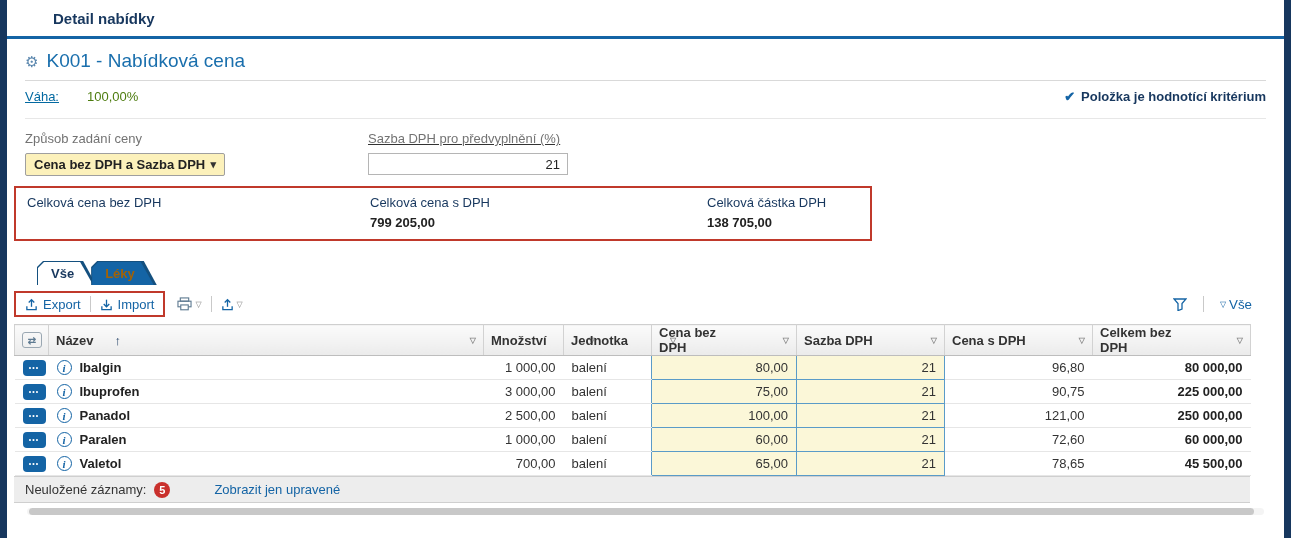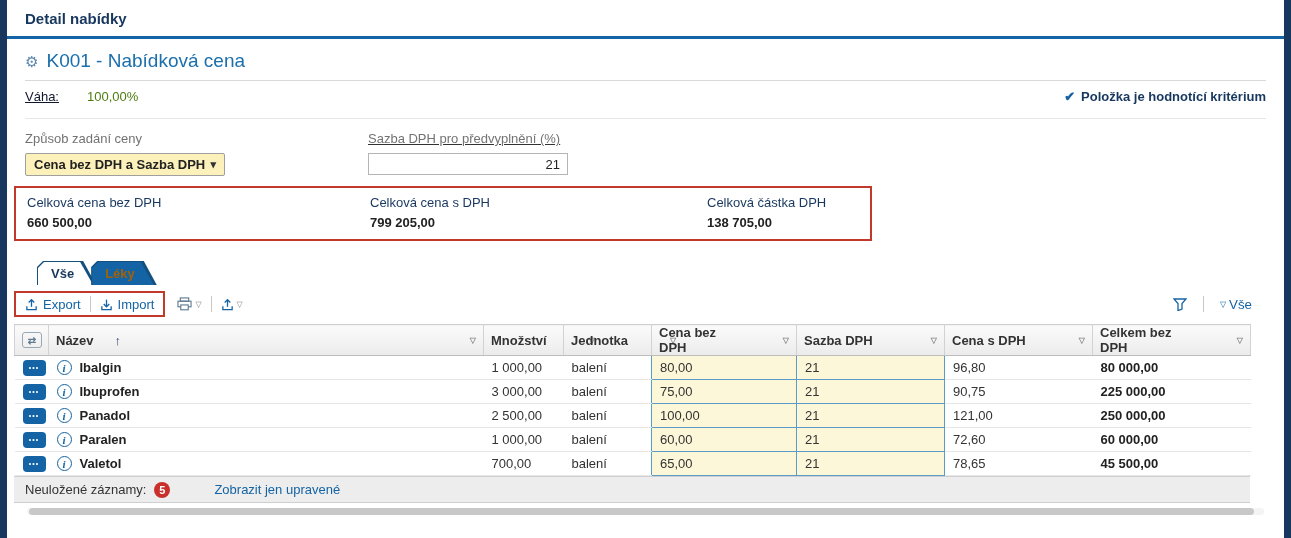--- a/index.html
+++ b/index.html
@@ -6,35 +6,35 @@
   html,body { width:1291px; height:538px; }
   body {
     font-family: "Liberation Sans", sans-serif;
     font-size: 13px; color:#333; background:#fff; position:relative; overflow:hidden;
   }
   .frame { position:absolute; top:0; bottom:0; width:7px; background:#17375e; z-index:5; }
   .frame.left { left:0; } .frame.right { right:0; }
   .page { position:absolute; left:7px; right:7px; top:0; bottom:0; overflow:hidden; background:#fff; }
 
   
-  .page-header { height:36px; display:flex; align-items:center; padding-left:18px; }
+  .page-header { height:36px; display:flex; align-items:center; padding-left:18px;margin-left:28px; }
   .page-title { font-size:15px; font-weight:bold; color:#17375e; }
   .header-line { height:3px; background:#1464a5; }
 
   .content { padding:0 18px; }
 
   
   .section-title-row { margin-top:11px; display:flex; align-items:center; gap:8px; }
   .gear { color:#5b87ae; font-size:15px; line-height:1; }
   .section-title { color:#1a6fad; font-size:19px; }
   .divider { border-bottom:1px solid #d9d9d9; margin-top:8px; }
   .divider.light { border-color:#e7e7e7; }
 
   .info-row { display:flex; align-items:center; height:27px; margin-top:2px; }
-  .info-label { width:62px; color:#0f172a;text-decoration:underline; }
+  .info-label { width:62px; color:#0369a1;text-decoration:underline; }
   .info-value { font-weight:normal; color:#4d7c0f; }
   .info-right { margin-left:auto; display:flex; align-items:center; gap:6px;
                 font-weight:bold; color:#17375e; }
   .check { color:#1464a5; font-size:13px; }
 
   
   .form-row { display:flex; margin-top:12px; }
   .form-col1 { width:343px; }
   .form-col2 { width:337px;text-decoration:underline; }
   .field-label { color:#737373; }
@@ -94,21 +94,21 @@
     border-bottom:1px solid #bdbdbd; border-right:1px solid #d2d2d2; height:29px;
     padding:0 7px; font-weight:bold; color:#333; text-align:left; font-size:13px; }
   thead th:first-child { border-left:1px solid #d2d2d2; }
   .thf { display:flex; align-items:center; gap:21px; }
   .thf .sp { flex:1; }
   .sort { color:#17375e; font-weight:bold; }
   .colset { display:inline-flex; align-items:center; justify-content:center;
     width:20px; height:16px; border:1px solid #9aa7b2; border-radius:3px; color:#5e7virtuální}
   .colset { color:#5e7a91; font-size:10px; }
   tbody td { height:24px; padding:0 8px; border-bottom:1px solid #e6e6e6; font-size:13px; }
-  td.num { }
+  td.num { text-align:right; }
   td.bold, .name-txt { font-weight:bold; color:#222; }
   td.editable { background:#fbf7d8; border:1px solid #5a9bc8; }
   .cellflex { display:flex; align-items:center; gap:8px; }
   .dots-btn { width:23px; height:16px; background:#1464a5; border:none; border-radius:4px;
     color:#fff; font-size:7px; letter-spacing:1px; display:flex; align-items:center;
     justify-content:center; cursor:pointer; padding:0; }
   .info-ic { width:15px; height:15px; border:1.5px solid #1464a5; border-radius:50%;
     color:#1464a5; font-family:"Liberation Serif",serif; font-style:italic; font-weight:bold;
     font-size:11px; display:inline-flex; align-items:center; justify-content:center;
     cursor:pointer; flex:none; }
@@ -171,21 +171,20 @@
       </div>
       <div class="form-col2">
         <div class="field-label">Sazba DPH pro předvyplnění (%)</div>
         <input class="vat-input" type="text" value="21" style="">
       </div>
     </div>
 
     <div class="totals-box">
       <div class="total-col1">
         <div class="total-label">Celková cena bez DPH</div>
-        <div class="total-value">660 500,00</div>
       </div>
       <div class="total-col2">
         <div class="total-label">Celková cena s DPH</div>
         <div class="total-value">799 205,00</div>
       </div>
       <div class="total-col3">
         <div class="total-label">Celková částka DPH</div>
         <div class="total-value">138 705,00</div>
       </div>
     </div>

